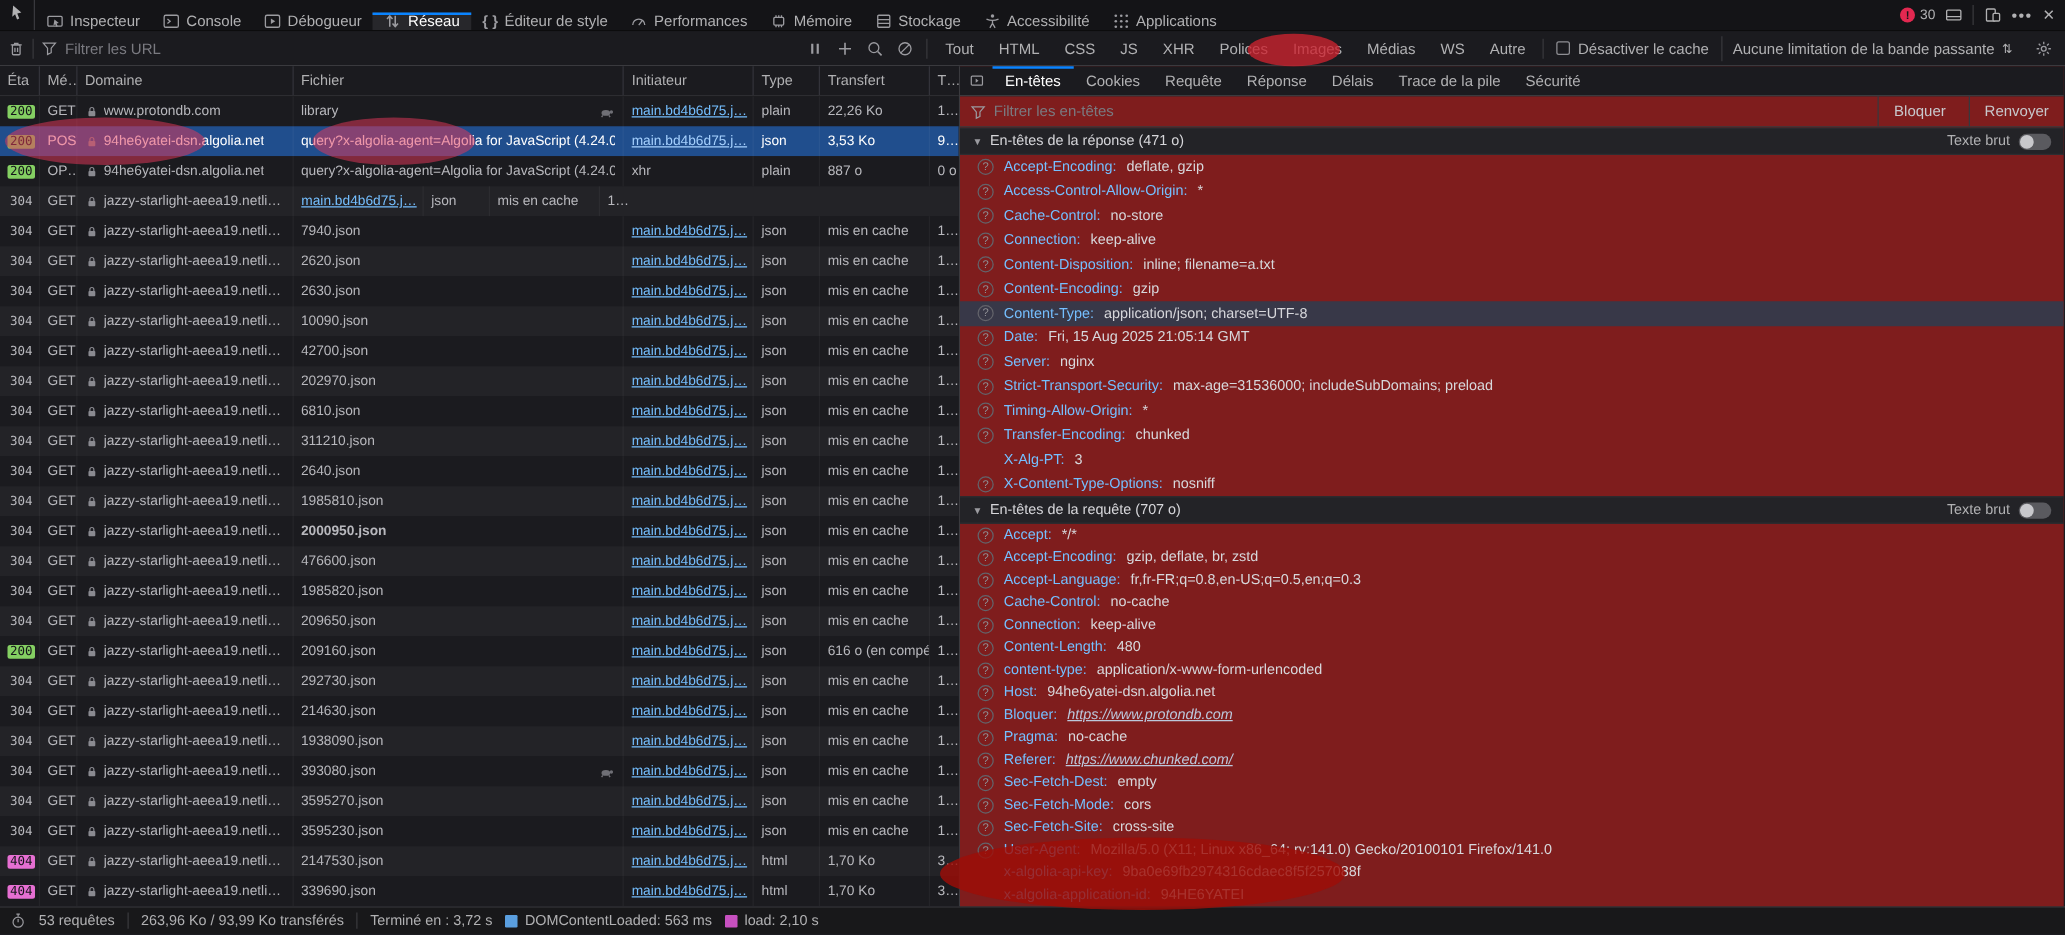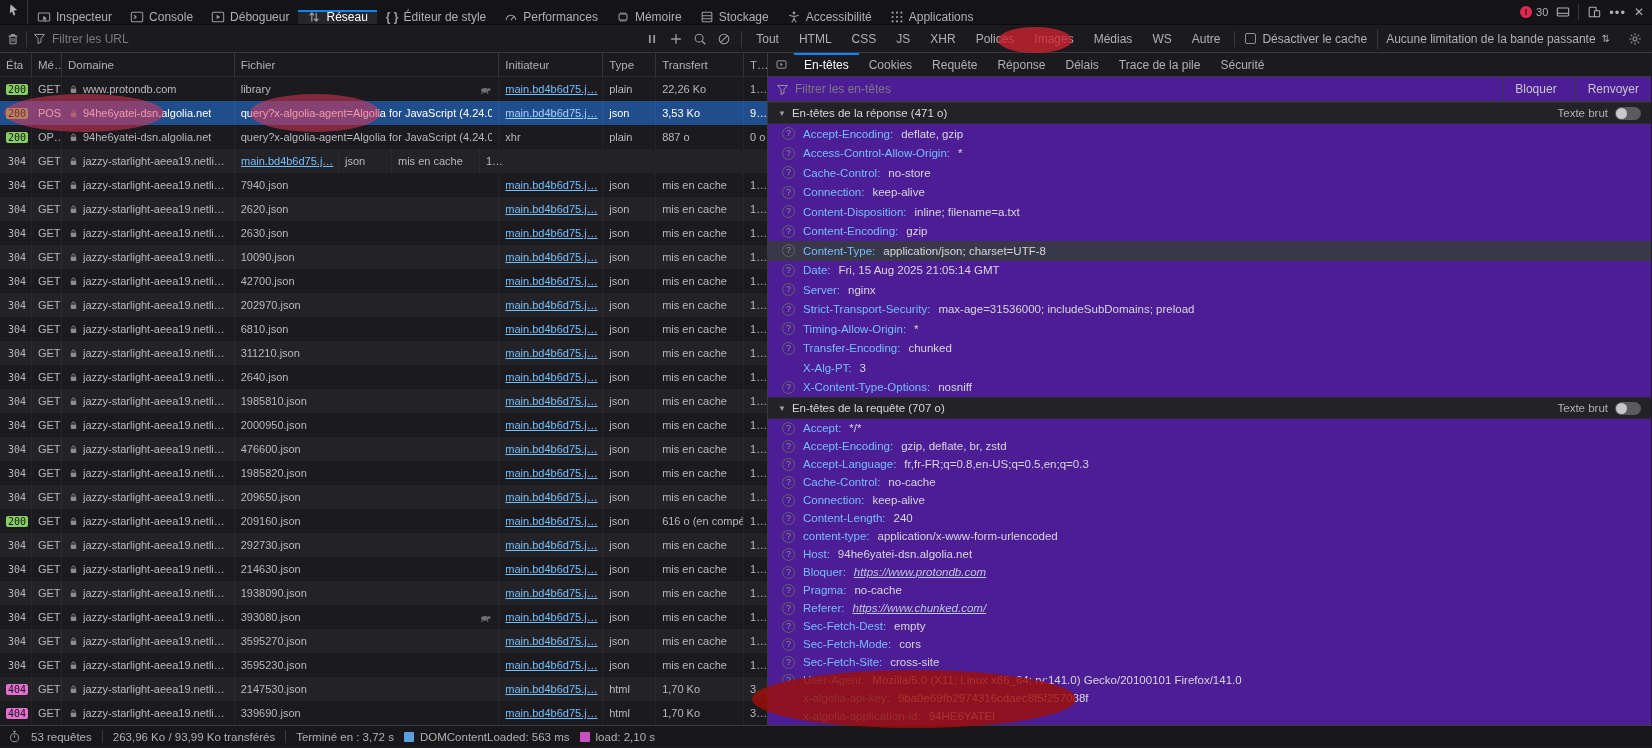--- a/index.html
+++ b/index.html
@@ -51,21 +51,21 @@
   .b-ok { background:#84cf62; color:#15151a; }
   .b-err { background:#e66fd2; color:#15151a; }
   .b-mod { background:transparent; color:#b8b8bd; }
   .lock { color:#8a8a90; display:flex; flex:none; }
   .file-cell { justify-content:space-between; }
   .turtle { color:#6f6f75; display:flex; flex:none; }
   .init-link { color:#75bfff; text-decoration:underline; cursor:pointer; }
   .nrow.selected .init-link { color:#a5d1ff; }
 
   
-  .details-pane { width:883px; display:flex; flex-direction:column; background:#4c1d95; }
+  .details-pane { width:883px; display:flex; flex-direction:column; background:#7f1d1d; }
   .panel-tabs { height:24px; background:#1b1b1f; border-bottom:1px solid #3a3a3e; display:flex; align-items:stretch; font-size:12px; }
   .pt-toggle { width:26px; display:flex; align-items:center; justify-content:center; color:#9b9ba0; }
   .p-tab { display:flex; align-items:center; padding:0 10px; color:#b1b1b3; position:relative; cursor:default; }
   .p-tab.active { color:#ffffff; }
   .p-tab.active::before { content:""; position:absolute; top:0; left:0; right:0; height:2px; background:#0a84ff; }
   .panel-filter { height:25px; border-bottom:1px solid #3a3a3e; display:flex; align-items:center; padding-left:8px; gap:6px; font-size:12px; }
   .pf-input { flex:1; background:transparent; border:none; outline:none; color:#d7d7db; font-size:12px; font-family:"Liberation Sans",sans-serif; }
   .pf-input::placeholder { color:#7a7a80; }
   .pf-btn { color:#c8c8cc; padding:0 12px; height:100%; display:flex; align-items:center; border-left:1px solid #38383d; cursor:default; }
   .panel-scroll { flex:1; overflow:hidden; }
@@ -659,21 +659,21 @@
        <div class="cell c2">
               <span class="lock">
                 <svg width="11" height="11" viewBox="0 0 16 16" fill="none" stroke="currentColor" stroke-width="1.2">
                   <rect x="4" y="7" width="8" height="6" rx="1" fill="currentColor" stroke="none"></rect>
                   <path d="M5.7 7 V5.2 a2.3 2.3 0 0 1 4.6 0 V7" stroke-width="1.4"></path>
                 </svg>
               </span>
               <span style="overflow:hidden;white-space:nowrap;">jazzy-starlight-aeea19.netli…</span>
             </div>
        <div class="cell c3 file-cell">
-              <span style="overflow:hidden;white-space:nowrap;">2000950.json</span>
+              <span style="overflow:hidden;white-space:nowrap;font-weight:bold;">2000950.json</span>
             </div>
        <div class="cell c4">
               <span class="init-link">main.bd4b6d75.j…</span>
             </div>
        <div class="cell c5">json</div>
        <div class="cell c6">mis en cache</div>
        <div class="cell c7">1…</div>
      </div>
           <div class="nrow">
        <div class="cell c0">
@@ -1110,21 +1110,21 @@
     <span class="hval">no-cache</span>
   </div>
             <div class="hrow req">
     <span class="qicon">?</span>
     <span class="hname">Connection:</span>
     <span class="hval">keep-alive</span>
   </div>
             <div class="hrow req">
     <span class="qicon">?</span>
     <span class="hname">Content-Length:</span>
-    <span class="hval">240</span>
+    <span class="hval">480</span>
   </div>
             <div class="hrow req">
     <span class="qicon">?</span>
     <span class="hname">content-type:</span>
     <span class="hval">application/x-www-form-urlencoded</span>
   </div>
             <div class="hrow req">
     <span class="qicon">?</span>
     <span class="hname">Host:</span>
     <span class="hval">94he6yatei-dsn.algolia.net</span>

